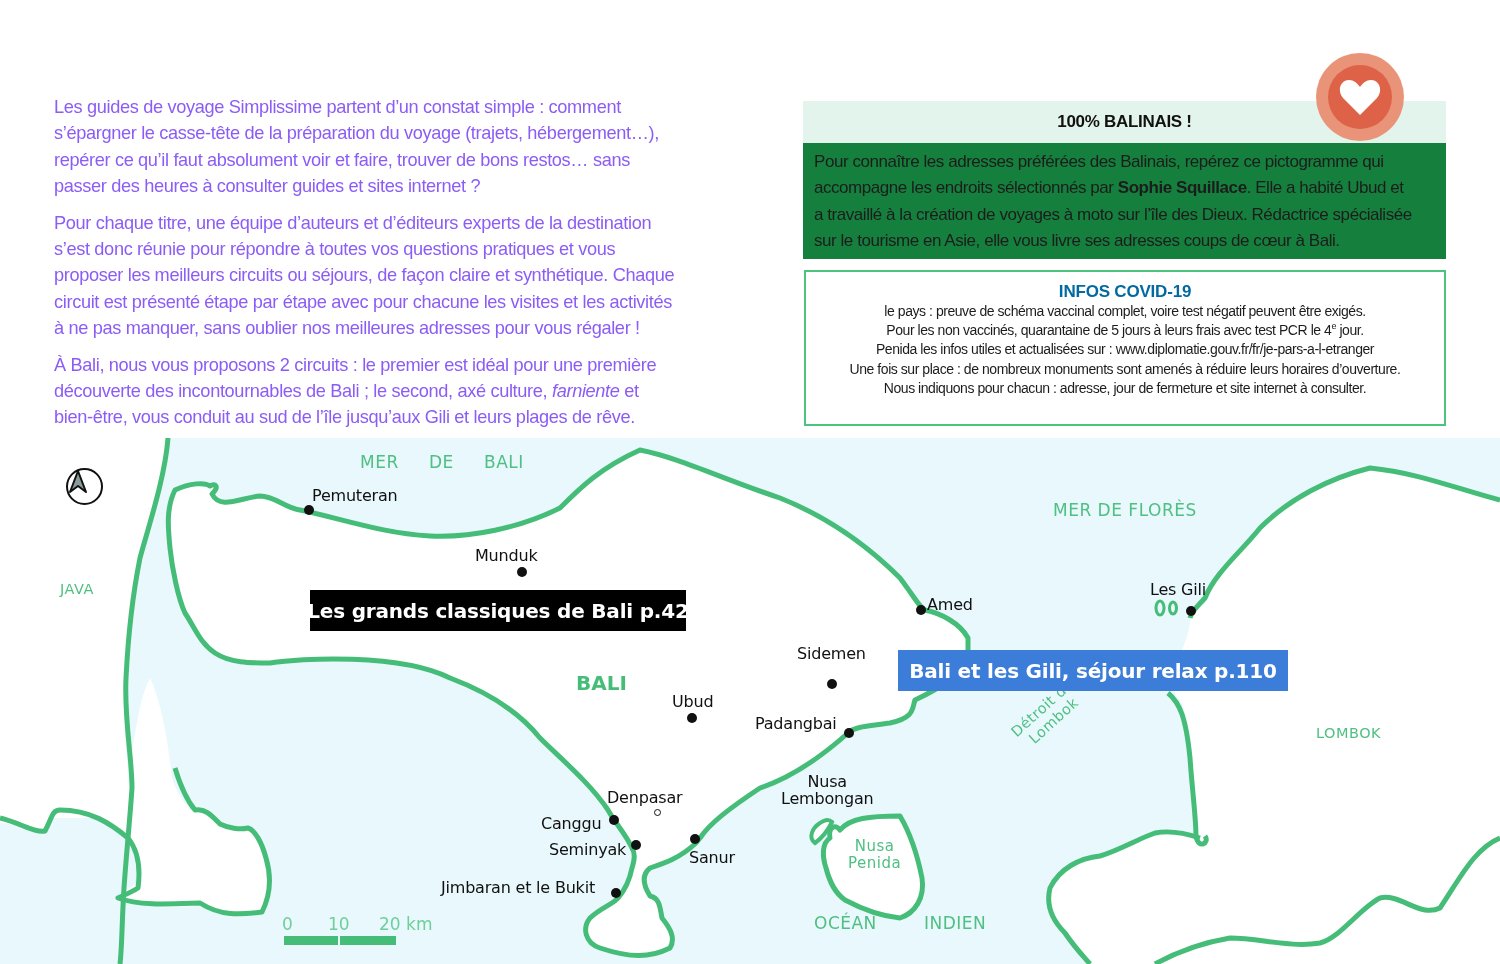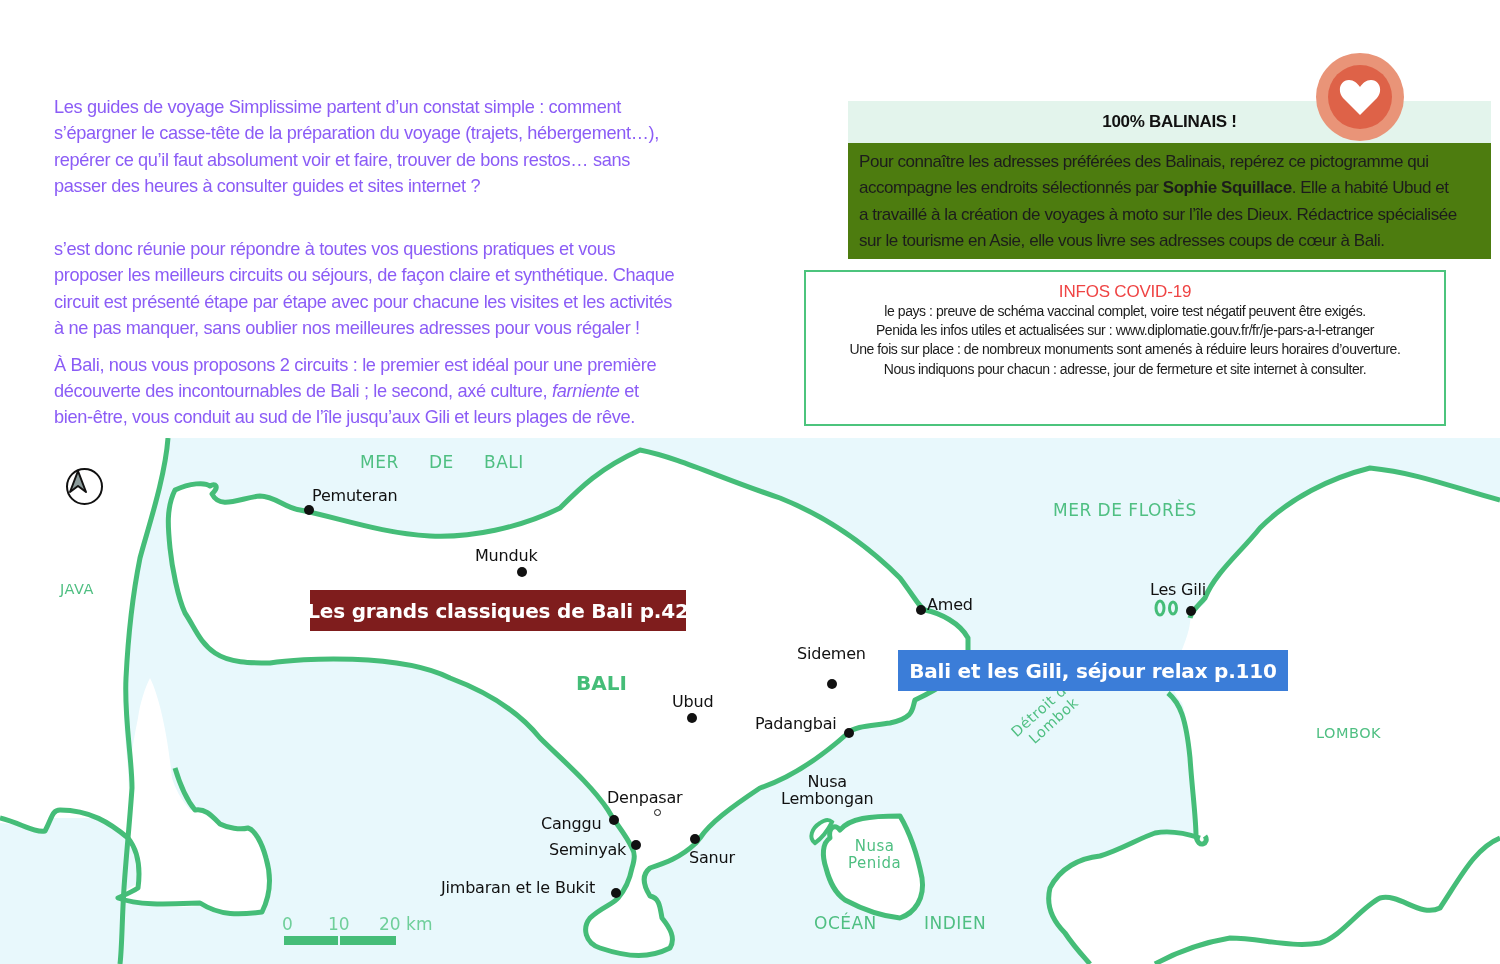--- a/index.html
+++ b/index.html
@@ -3,62 +3,62 @@
 <meta charset="utf-8">
 <style>
   * { box-sizing: border-box; margin: 0; padding: 0; }
   html, body { width: 1500px; height: 964px; background: #ffffff; overflow: hidden; }
   body { position: relative; font-family: "Liberation Sans", sans-serif; color: #1a1a1a; }
 
   .intro { position: absolute; left: 54px; top: 94px; width: 660px; font-family: "Liberation Sans", sans-serif; font-size: 18.2px; line-height: 26.4px; color: #8b5cf6; letter-spacing: -0.35px; }
   .intro p { margin-bottom: 10px; }
   .intro em { font-style: italic; }
 
-  .balinais { position: absolute; left: 848px; top: 101px; width: 643px; height: 158px; background: #4d7c0f; }
+  .balinais { position: absolute; left: 803px; top: 101px; width: 643px; height: 158px; background: #15803d; }
   .balinais .head { height: 42px; background: #e3f4ec; display: flex; align-items: center; justify-content: center; font-weight: bold; font-size: 17px; letter-spacing: -0.3px; color: #111; }
   .balinais .body { padding: 6px 10px 0 11px; font-size: 17px; line-height: 26.4px; letter-spacing: -0.45px; color: #1c1c1c; }
   .balinais .body b { font-weight: bold; }
 
   .heart-badge { position: absolute; left: 1316px; top: 53px; width: 88px; height: 88px; border-radius: 50%; background: #e99478; display: flex; align-items: center; justify-content: center; }
   .heart-badge .inner { width: 64px; height: 64px; border-radius: 50%; background: #de6248; display: flex; align-items: center; justify-content: center; }
 
   .covid { position: absolute; left: 804px; top: 270px; width: 642px; height: 156px; border: 2px solid #4cc47d; text-align: center; padding-top: 10px; }
-  .covid .title { font-weight: normal; font-size: 17px; line-height: 20px; color: #ef4444; letter-spacing: -0.2px; }
+  .covid .title { font-weight: bold; font-size: 17px; line-height: 20px; color: #0369a1; letter-spacing: -0.2px; }
   .covid .line { font-size: 14px; line-height: 19.2px; color: #1c1c1c; letter-spacing: -0.45px; white-space: nowrap; }
   .covid sup { font-size: 9px; vertical-align: super; line-height: 0; }
 
   .map { position: absolute; left: 0; top: 438px; width: 1500px; height: 526px; }
   .map svg { position: absolute; left: 0; top: 0; }
 
   .lbl { position: absolute; white-space: nowrap; font-family: "DejaVu Sans", sans-serif; }
   .place { font-size: 16px; color: #111; letter-spacing: -0.2px; }
   .sea { font-size: 17px; color: #4fbf82; letter-spacing: 0.5px; }
   .land { font-size: 14.5px; color: #4fbf82; letter-spacing: 0.5px; }
   .bali-big { font-size: 20px; font-weight: bold; color: #45bd78; }
   .route { position: absolute; color: #fff; font-weight: bold; font-family: "DejaVu Sans", sans-serif; display: flex; align-items: center; justify-content: center; white-space: nowrap; }
-  .route-1 { left: 310px; top: 152px; width: 376px; height: 41px; background: #7f1d1d; font-size: 20px; letter-spacing: -0.2px; }
+  .route-1 { left: 310px; top: 152px; width: 376px; height: 41px; background: #000000; font-size: 20px; letter-spacing: -0.2px; }
   .route-2 { left: 898px; top: 212px; width: 390px; height: 41px; background: #3b7dd8; font-size: 20px; letter-spacing: -0.2px; }
   .dot { position: absolute; width: 10px; height: 10px; border-radius: 50%; background: #111; }
   .odot { position: absolute; width: 7px; height: 7px; border-radius: 50%; border: 1.5px solid #111; background: #fff; }
   .compass { position: absolute; left: 66px; top: 30px; width: 37px; height: 37px; border: 2.5px solid #111; border-radius: 50%; display: flex; align-items: center; justify-content: center; background: #fff; }
   .scale-label { position: absolute; font-family: "DejaVu Sans", sans-serif; font-size: 17px; color: #6fcf9a; white-space: nowrap; }
   .scale-bar { position: absolute; height: 9px; background: #45bd78; }
 </style>
 </head>
 <body>
 
 <div class="intro">
   <p>
     <span>Les guides de voyage Simplissime partent d’un constat simple : comment</span><br>
     <span>s’épargner le casse-tête de la préparation du voyage (trajets, hébergement…),</span><br>
     <span>repérer ce qu’il faut absolument voir et faire, trouver de bons restos… sans</span><br>
     <span>passer des heures à consulter guides et sites internet ?</span>
   </p>
   <p>
-    <br>
+    <span>Pour chaque titre, une équipe d’auteurs et d’éditeurs experts de la destination</span><br>
     <span>s’est donc réunie pour répondre à toutes vos questions pratiques et vous</span><br>
     <span>proposer les meilleurs circuits ou séjours, de façon claire et synthétique. Chaque</span><br>
     <span>circuit est présenté étape par étape avec pour chacune les visites et les activités</span><br>
     <span>à ne pas manquer, sans oublier nos meilleures adresses pour vous régaler !</span>
   </p>
   <p>
     <span>À Bali, nous vous proposons 2 circuits : le premier est idéal pour une première</span><br>
     <span>découverte des incontournables de Bali ; le second, axé culture, </span><em>farniente</em><span> et</span><br>
     <span>bien-être, vous conduit au sud de l’île jusqu’aux Gili et leurs plages de rêve.</span>
   </p>
@@ -77,20 +77,21 @@
   <div class="inner">
     <svg width="44" height="40" viewBox="0 0 44 40">
       <path d="M22 38 L5 21 C-1 14 2 3 11 3 C16 3 19 6 22 10 C25 6 28 3 33 3 C42 3 45 14 39 21 Z" fill="#ffffff"></path>
     </svg>
   </div>
 </div>
 
 <div class="covid">
   <div class="title">INFOS COVID-19</div>
   <div class="line">le pays : preuve de schéma vaccinal complet, voire test négatif peuvent être exigés.</div>
+  <div class="line"><span>Pour les non vaccinés, quarantaine de 5 jours à leurs frais avec test PCR le 4</span><sup>e</sup><span> jour.</span></div>
   <div class="line">Penida les infos utiles et actualisées sur : www.diplomatie.gouv.fr/fr/je-pars-a-l-etranger</div>
   <div class="line">Une fois sur place : de nombreux monuments sont amenés à réduire leurs horaires d’ouverture.</div>
   <div class="line">Nous indiquons pour chacun : adresse, jour de fermeture et site internet à consulter.</div>
 </div>
 
 <div class="map">
   <svg width="1500" height="526" viewBox="0 0 1500 526">
 
     <rect x="0" y="0" width="1500" height="526" fill="#e8f8fc"></rect>
 

